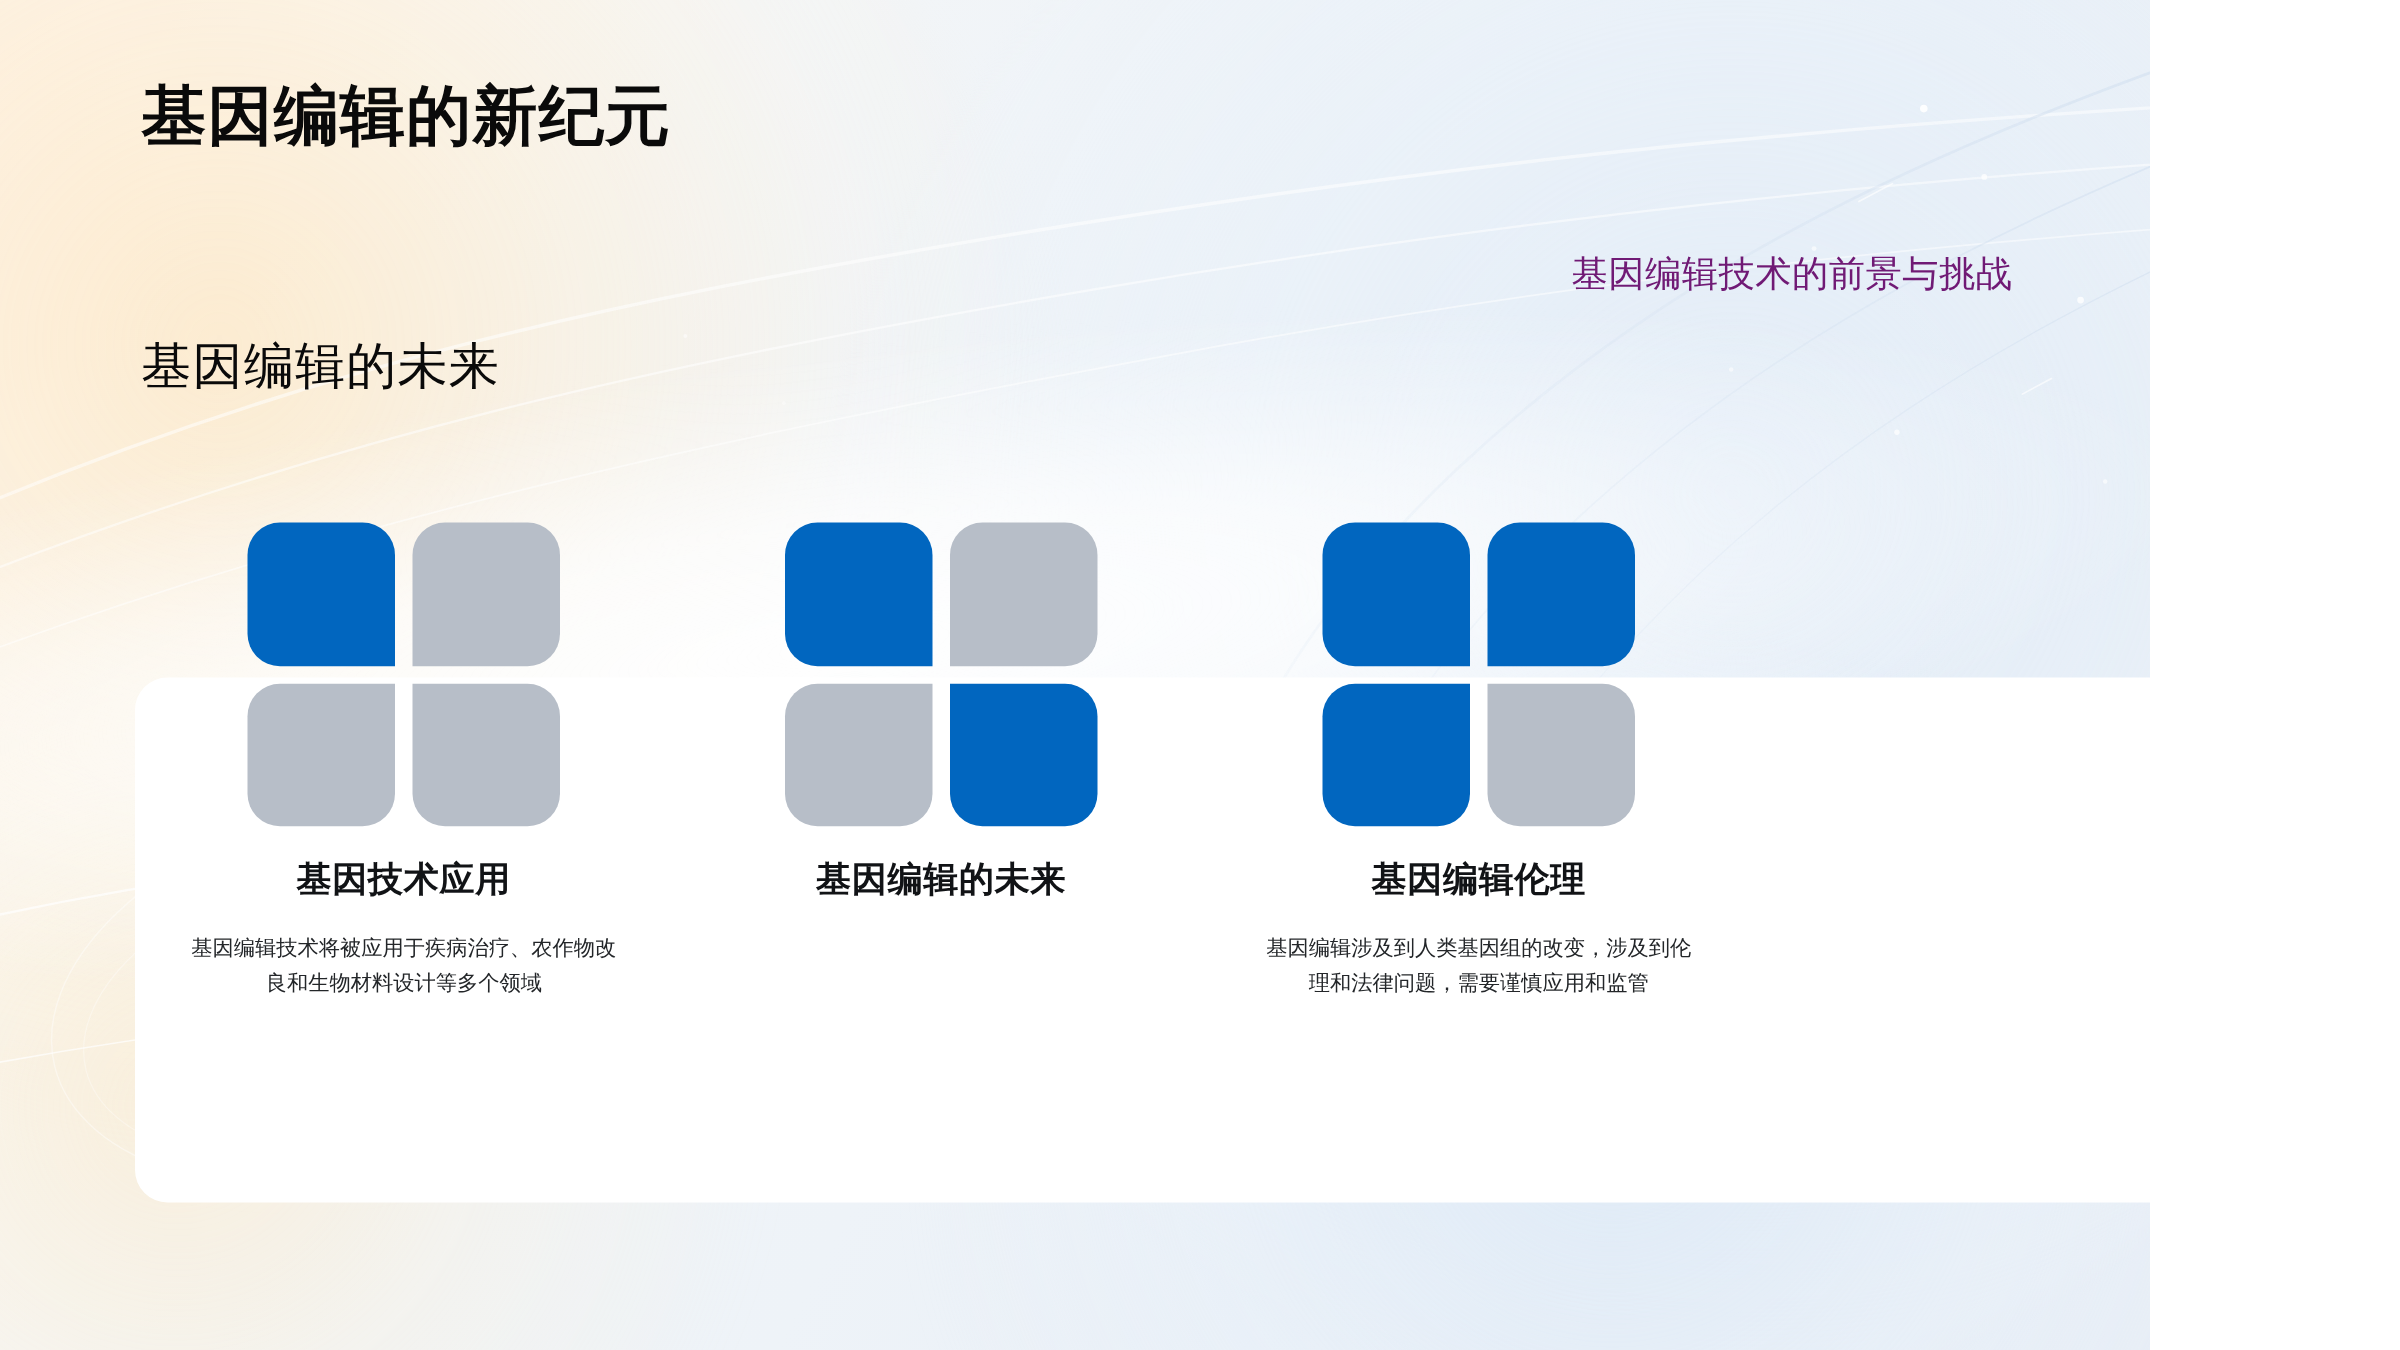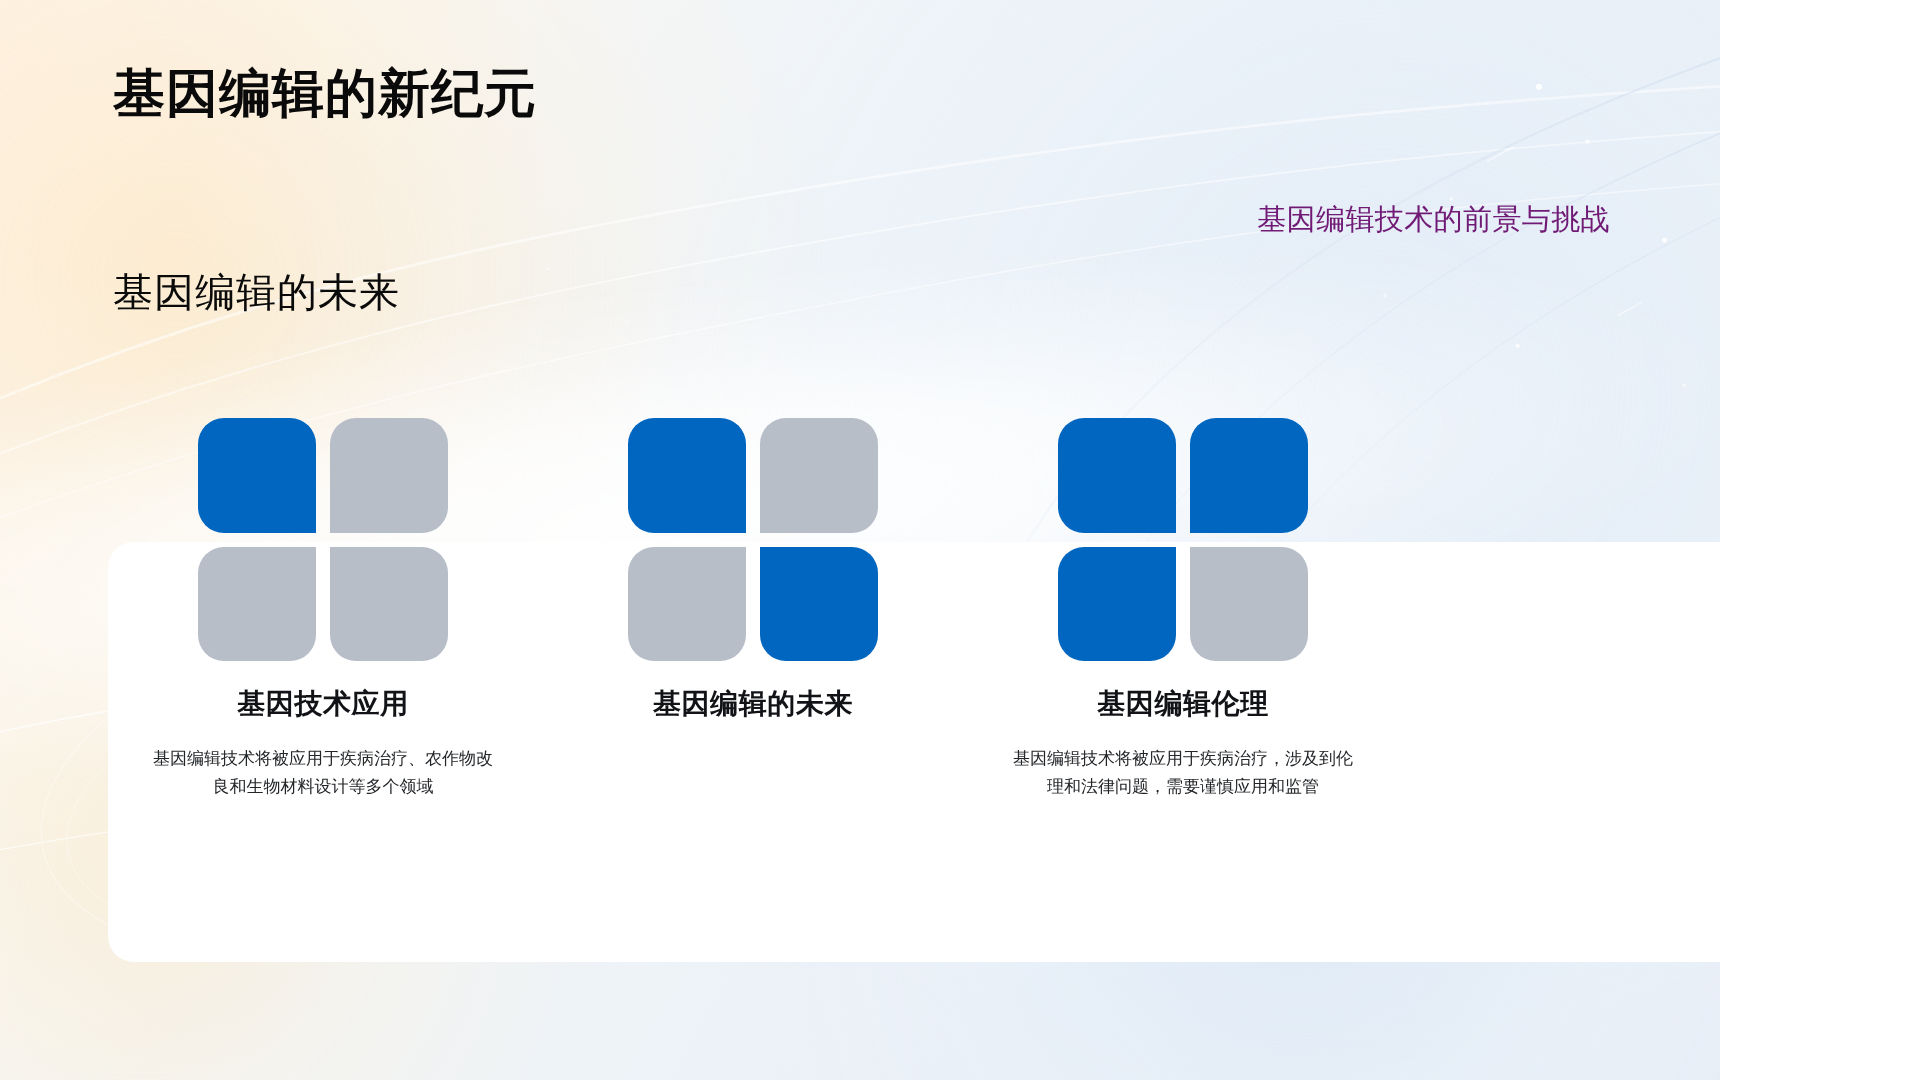--- a/index.html
+++ b/index.html
@@ -315,17 +315,17 @@
     </div>
 
     <div class="feature">
       <div class="quad-icon">
         <div class="quad-cell tl" style="background-color: rgb(1, 102, 191);"></div>
         <div class="quad-cell tr" style="background-color: rgb(1, 102, 191);"></div>
         <div class="quad-cell bl" style="background-color: rgb(1, 102, 191);"></div>
         <div class="quad-cell br" style="background-color: rgb(183, 190, 200);"></div>
       </div>
       <div class="feature-title">基因编辑伦理</div>
-      <div class="feature-desc">基因编辑技术将被应用于疾病治疗，涉及到伦理和法律问题，需要谨慎应用和监管</div>
+      <div class="feature-desc">基因编辑涉及到人类基因组的改变，涉及到伦理和法律问题，需要谨慎应用和监管</div>
     </div>
 
   </div>
 </div>
 
 </body></html>

